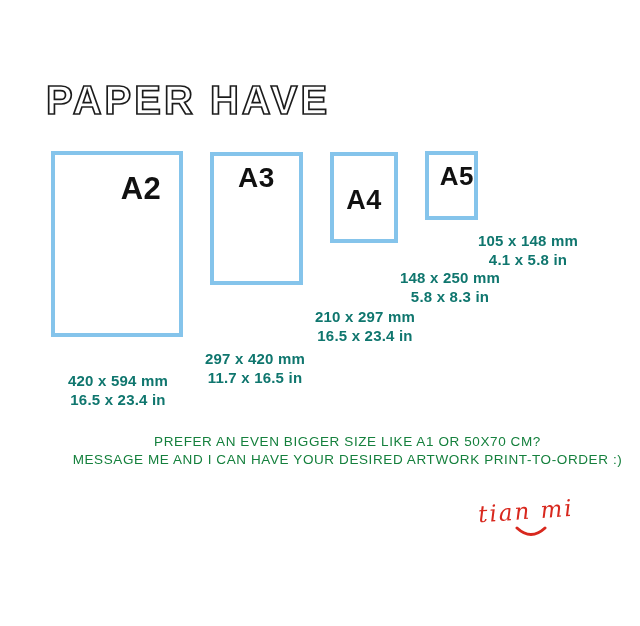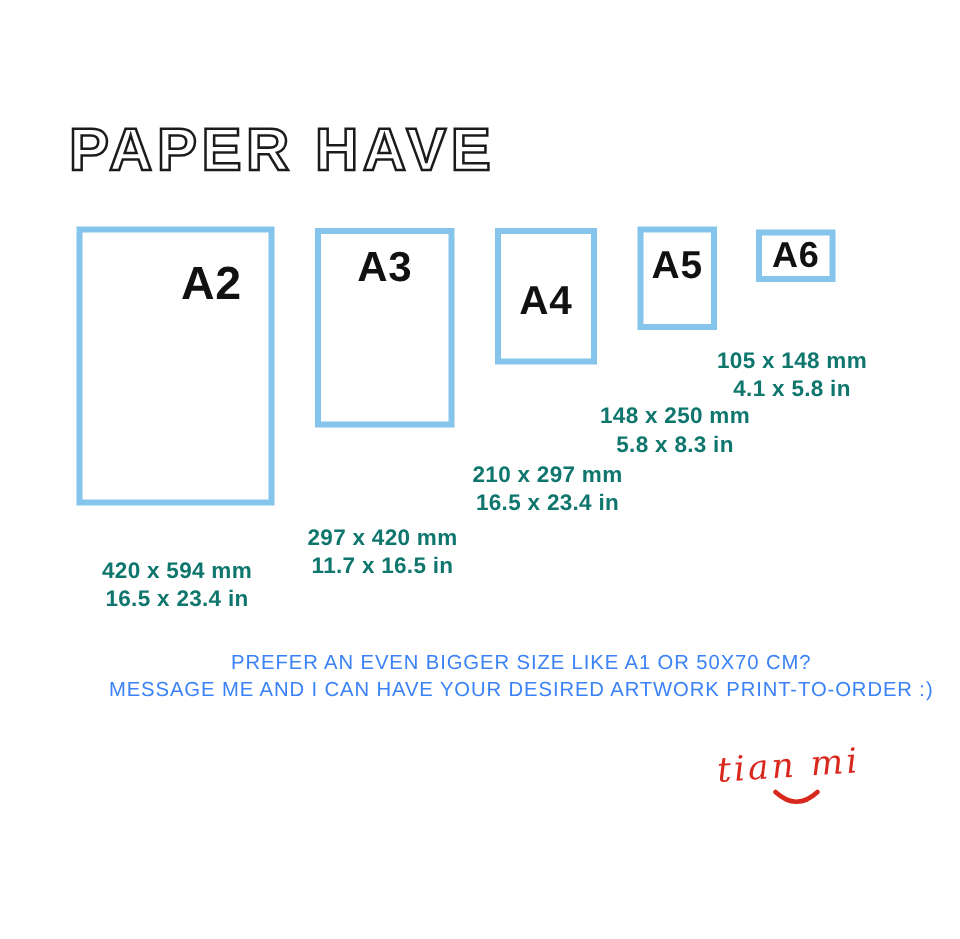--- a/index.html
+++ b/index.html
@@ -31,21 +31,21 @@
   .pbox .plabel{
     font-weight:bold;color:#111111;line-height:1;
     letter-spacing:0.5px;
   }
   .box-a2{left:51px;top:151px;width:132px;height:186px;padding-left:48px;}
   .box-a2 .plabel{font-size:31px;margin-top:18px;}
   .box-a3{left:210px;top:152px;width:93px;height:133px;}
   .box-a3 .plabel{font-size:28px;margin-top:8px;}
   .box-a4{left:330px;top:152px;width:68px;height:91px;align-items:center;}
   .box-a4 .plabel{font-size:27px;margin-top:5px;}
-  .box-a5{left:425px;top:151px;width:53px;height:69px;}
+  .box-a5{left:425px;top:151px;width:53px;height:69px;justify-content:flex-end;}
   .box-a5 .plabel{font-size:26px;margin-top:8px;}
   .box-a6{left:504px;top:153px;width:53px;height:35px;align-items:center;}
   .box-a6 .plabel{font-size:24px;margin-top:0;}
   
   .caption{
     position:absolute;
     width:170px;
     transform:translateX(-50%);
     text-align:center;
     font-weight:bold;color:#0f766e;
@@ -55,21 +55,21 @@
   }
   .cap-a2{left:118px;top:371px;}
   .cap-a3{left:255px;top:349px;}
   .cap-a4{left:365px;top:307px;}
   .cap-a5{left:450px;top:268px;}
   .cap-a6{left:528px;top:231px;}
   
   .note{
     position:absolute;left:55px;top:433px;width:585px;
     text-align:center;
-    color:#3b82f6;
+    color:#15803d;
     font-size:13.5px;line-height:18px;
     letter-spacing:0.6px;
   }
   
   .signature{
     position:absolute;left:478px;top:498px;width:104px;height:52px;
     color:#d8281e;
   }
   .signature .sig-text{
     font-family:"DejaVu Serif",serif;
@@ -92,23 +92,20 @@
     <span class="plabel">A2</span>
   </div>
   <div class="pbox box-a3">
     <span class="plabel">A3</span>
   </div>
   <div class="pbox box-a4">
     <span class="plabel">A4</span>
   </div>
   <div class="pbox box-a5">
     <span class="plabel">A5</span>
-  </div>
-  <div class="pbox box-a6">
-    <span class="plabel">A6</span>
   </div>
 
   <div class="caption cap-a2">
     <div>420 x 594 mm</div>
     <div>16.5 x 23.4 in</div>
   </div>
   <div class="caption cap-a3">
     <div>297 x 420 mm</div>
     <div>11.7 x 16.5 in</div>
   </div>

